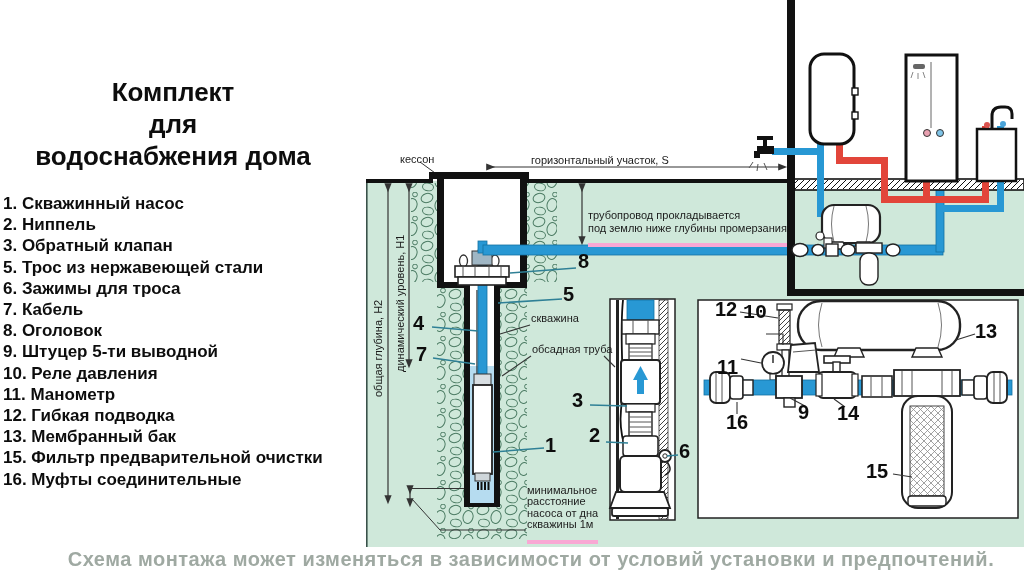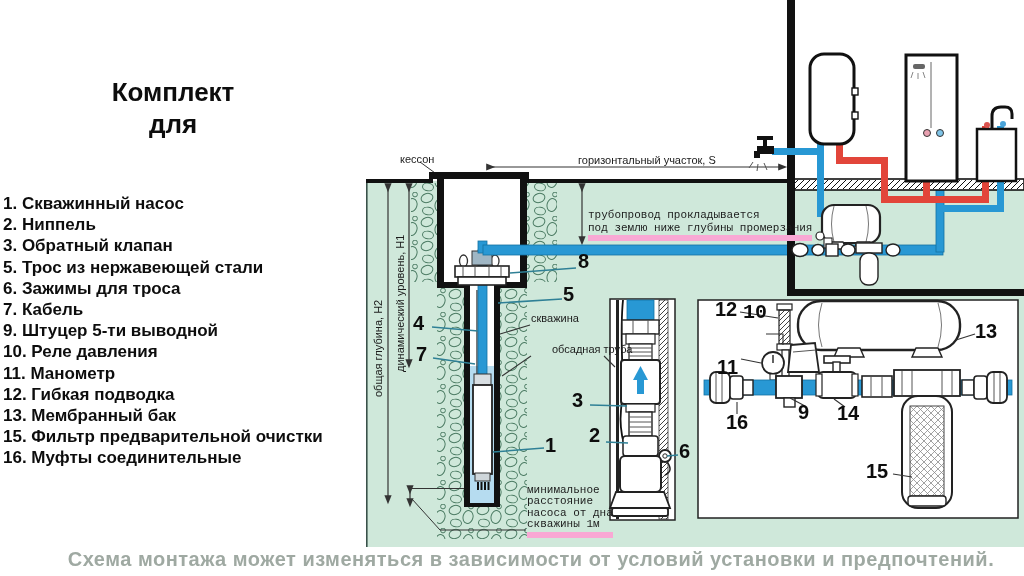--- a/index.html
+++ b/index.html
@@ -5,21 +5,21 @@
   html,body{margin:0;padding:0;background:#888;}
   #stage{position:relative;width:1024px;height:576px;background:#ffffff;overflow:hidden;
          font-family:"Liberation Sans", sans-serif;}
   
   #title{position:absolute;left:8px;top:76px;width:330px;text-align:center;
          font-size:26px;font-weight:bold;line-height:32px;color:#0d0d0d;}
   #legend{position:absolute;left:3px;top:193px;width:362px;font-size:17px;font-weight:bold;
           line-height:21.2px;color:#0d0d0d;white-space:nowrap;}
   
   .dlab{position:absolute;font-size:11px;color:#1b1b1b;white-space:nowrap;z-index:3;}
-  .dlab-ul{border-bottom:6px solid #f9a8d4;padding-bottom:1px;font-family:Liberation Mono, monospace;}
+  .dlab-ul{border-bottom:4px solid #f9a8d4;padding-bottom:9px;}
   .vlab{position:absolute;font-size:11px;color:#1b1b1b;white-space:nowrap;z-index:3;
         transform:rotate(-90deg);transform-origin:0 0;}
   .callout{position:absolute;font-size:20px;font-weight:bold;color:#0d0d0d;z-index:4;line-height:20px;}
   #caption{position:absolute;left:0;top:548px;width:1024px;text-align:center;
            font-size:20px;font-weight:bold;color:#9fa9a2;letter-spacing:0.5px;z-index:3;padding-left:19px;}
   svg{position:absolute;left:0;top:0;z-index:1;}
 </style>
 </head>
 <body>
 
@@ -320,46 +320,48 @@
     <line x1="893" y1="474" x2="912" y2="477"></line>
     <line x1="530" y1="325" x2="500" y2="334"></line>
     <line x1="531" y1="356" x2="502" y2="376"></line>
     <line x1="604" y1="356" x2="615" y2="367"></line>
   </g>
 </svg>
 
 <div id="title">
   <div>Комплект</div>
   <div>для</div>
+  <div>водоснабжения дома</div>
 </div>
 
 <div id="legend">
   <div>1. Скважинный насос</div>
   <div>2. Ниппель</div>
   <div>3. Обратный клапан</div>
   <div>5. Трос из нержавеющей стали</div>
   <div>6. Зажимы для троса</div>
   <div>7. Кабель</div>
+  <div>8. Оголовок</div>
   <div>9. Штуцер 5-ти выводной</div>
   <div>10. Реле давления</div>
   <div>11. Манометр</div>
   <div>12. Гибкая подводка</div>
   <div>13. Мембранный бак</div>
   <div>15. Фильтр предварительной очистки</div>
   <div>16. Муфты соединительные</div>
 </div>
 
 <div class="dlab" style="left:384px;top:153px;margin-left:16px;">кессон</div>
-<div class="dlab" style="left:531px;top:154px;margin-left:47px;">горизонтальный участок, S</div>
+<div class="dlab" style="left:531px;top:154px;">горизонтальный участок, S</div>
 <div class="dlab dlab-ul" style="left:588px;top:209px;line-height:12.5px;">
   <div>трубопровод прокладывается</div>
   <div>под землю ниже глубины промерзания</div>
 </div>
 <div class="dlab" style="left:531px;top:312px;">скважина</div>
-<div class="dlab" style="left:552px;top:343px;">обсадная труба</div>
+<div class="dlab" style="left:532px;top:343px;">обсадная труба</div>
 <div class="dlab dlab-ul" style="left:527px;top:485px;line-height:11.4px;">
   <div>минимальное</div>
   <div>расстояние</div>
   <div>насоса от дна</div>
   <div>скважины 1м</div>
 </div>
 <div class="vlab" style="left:372px;top:397px;">общая глубина, Н2</div>
 <div class="vlab" style="left:394px;top:372px;">динамический уровень, Н1</div>
 
 <div class="callout" style="left:545px;top:435px;">1</div>

